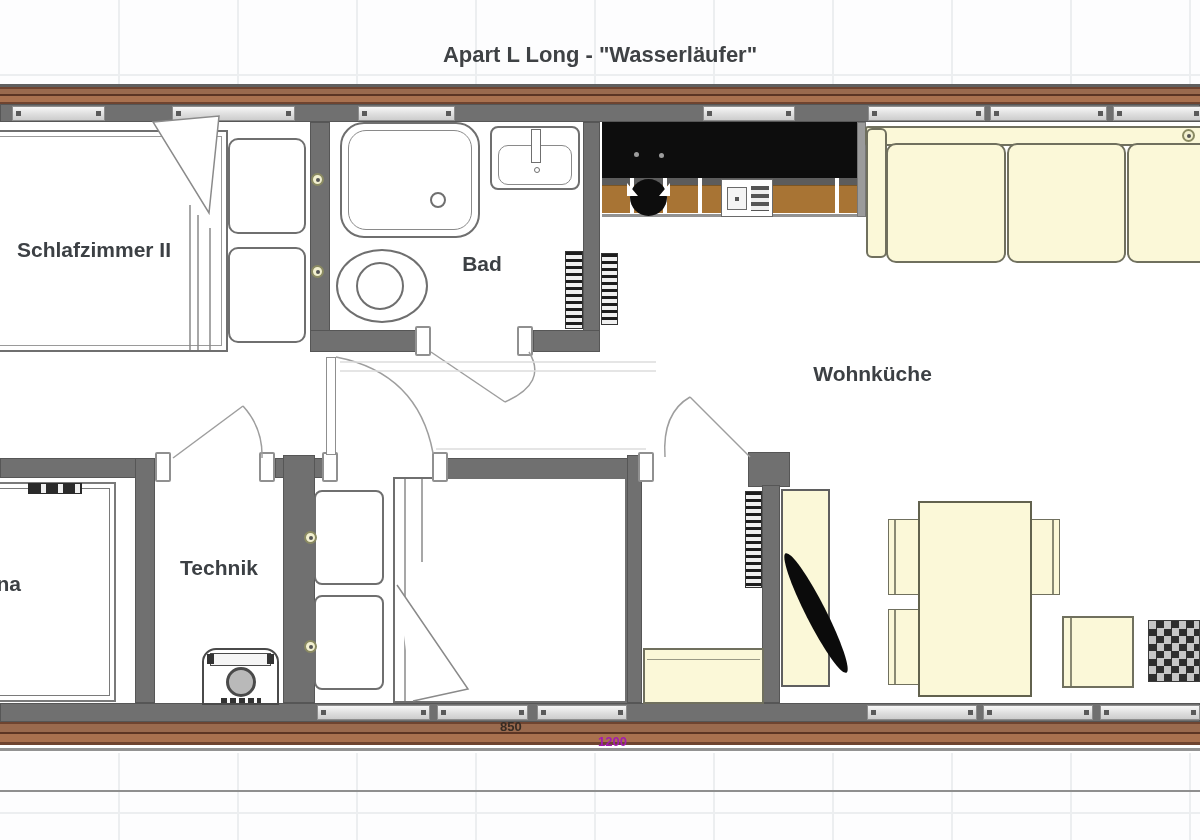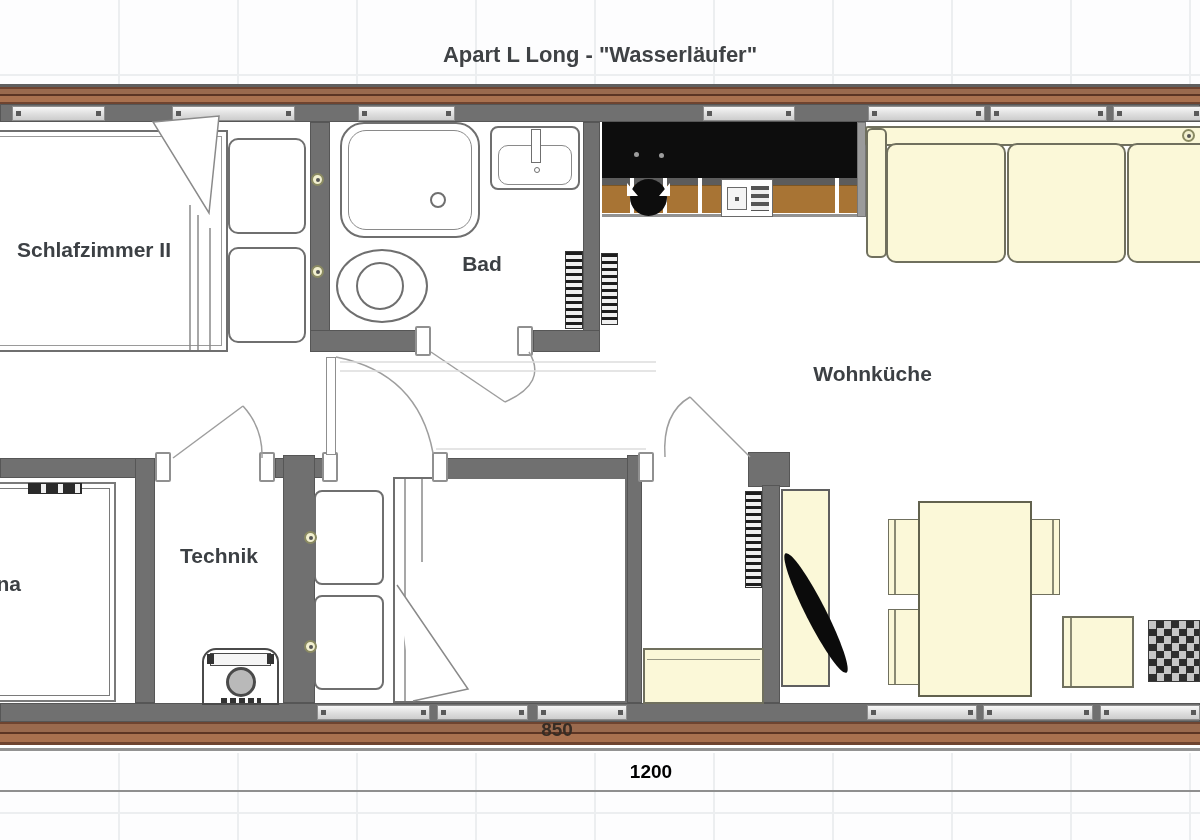--- a/index.html
+++ b/index.html
@@ -15,21 +15,21 @@
   .win{background:linear-gradient(180deg,#f7f7f7,#dedede 55%,#cdcdcd);border:1px solid #8d8d8d;}
   .win::before,.win::after{content:"";position:absolute;top:4px;width:5px;height:5px;background:#5a5a5a;}
   .win::before{left:3px;} .win::after{right:3px;}
   .jamb{background:#fff;border:2px solid #909090;border-radius:2px;}
   .cream{background:var(--furniture,#fbf8d8);border:2px solid #70705e;}
   .pivot{background:#f2f0cf;border:2px solid #8a8a62;border-radius:50%;}
   .pivot::after{content:"";position:absolute;left:50%;top:50%;width:4px;height:4px;margin:-2px 0 0 -2px;background:#555;border-radius:50%;}
   .rad{background:repeating-linear-gradient(180deg,#1d1d1d 0 3.5px,#f0f0f0 3.5px 7px);border:1px solid #333;}
   .white-line{border:1px solid #8f8f8f;background:#fff;}
   .room-label{font-weight:600;font-size:21px;color:var(--label_text,#3c4044);white-space:nowrap;text-align:center;z-index:6;}
-  .dim-label{font-weight:600;font-size:19px;text-align:center;z-index:6;}
+  .dim-label{font-weight:600;font-size:13px;text-align:left;z-index:6;}
   .fix{border:2px solid #6f6f6f;background:#fff;}
   svg.overlay{position:absolute;left:0;top:0;z-index:5;pointer-events:none;}
   .z2{z-index:2;} .z3{z-index:3;} .z4{z-index:4;}
 </style>
 </head>
 <body>
 
 <div id="stage">
 
   <div class="a grid-v" style="left:118px"></div>
@@ -65,21 +65,21 @@
   <div class="a win z3" style="left:437px;top:705px;width:91px;height:15px"></div>
   <div class="a win z3" style="left:537px;top:705px;width:90px;height:15px"></div>
   <div class="a win z3" style="left:867px;top:705px;width:110px;height:15px"></div>
   <div class="a win z3" style="left:983px;top:705px;width:110px;height:15px"></div>
   <div class="a win z3" style="left:1100px;top:705px;width:100px;height:15px"></div>
   <div class="a wood z2" style="left:0;top:722px;width:1200px;height:23px"></div>
   <div class="a z2" style="left:0;top:748px;width:1200px;height:3px;background:#939393"></div>
   <div class="a dim-label" style="left:500px;top:719px;width:114px;color:#372c24">850</div>
 
   <div class="a" style="left:0;top:790px;width:1200px;height:2px;background:#8f8f8f;z-index:2"></div>
-  <div class="a dim-label" style="left:598px;top:761px;width:106px;color:#000000">1200</div>
+  <div class="a dim-label" style="left:598px;top:734px;width:106px;color:#a21caf">1200</div>
 
   <div class="a wall z2" style="left:310px;top:122px;width:20px;height:230px"></div>
   <div class="a wall z2" style="left:583px;top:122px;width:17px;height:230px"></div>
   <div class="a wall z2" style="left:310px;top:330px;width:107px;height:22px"></div>
   <div class="a wall z2" style="left:533px;top:330px;width:67px;height:22px"></div>
 
   <div class="a wall z2" style="left:0;top:458px;width:157px;height:20px"></div>
   <div class="a wall z2" style="left:275px;top:458px;width:63px;height:20px"></div>
   <div class="a wall z2" style="left:434px;top:458px;width:206px;height:20px"></div>
   <div class="a wall z2" style="left:748px;top:452px;width:42px;height:35px"></div>
@@ -168,21 +168,21 @@
 
   <div class="a cream z2" style="left:781px;top:489px;width:49px;height:198px;border-color:#5f5f5f"></div>
   <div class="a z3" style="left:806px;top:546px;width:20px;height:134px;background:#0b0b0b;border-radius:50%;transform:rotate(-27deg)"></div>
 
   <div class="a z2" style="left:-12px;top:482px;width:128px;height:220px;border:2px solid #7a7a7a">
     <div class="a" style="left:4px;top:4px;right:4px;bottom:4px;border:1.5px solid #7a7a7a"></div>
   </div>
   <div class="a z3" style="left:28px;top:483px;width:54px;height:11px;background:repeating-linear-gradient(90deg,#2a2a2a 0 12px,#f0f0f0 12px 17px);border:1px solid #2a2a2a"></div>
   <div class="a room-label" style="left:-42px;top:572px;text-align:left">Sauna</div>
 
-  <div class="a room-label" style="left:155px;top:544px;width:128px">Technik</div>
+  <div class="a room-label" style="left:155px;top:556px;width:128px">Technik</div>
   <div class="a z2" style="left:202px;top:648px;width:77px;height:57px;background:#fff;border:2px solid #4a4a4a;border-radius:14px 14px 0 0">
     <div class="a" style="left:6px;top:3px;width:61px;height:13px;background:#f5f5f5;border:1.5px solid #4a4a4a"></div>
     <div class="a" style="left:3px;top:4px;width:7px;height:10px;background:#333"></div>
     <div class="a" style="right:3px;top:4px;width:7px;height:10px;background:#333"></div>
     <div class="a" style="left:22px;top:17px;width:30px;height:30px;border:3px solid #4a4a4a;background:#b9b9b9;border-radius:50%"></div>
     <div class="a" style="left:17px;top:48px;width:40px;height:5px;background:repeating-linear-gradient(90deg,#333 0 6px,transparent 6px 9px)"></div>
   </div>
 
   <div class="a fix z2" style="left:393px;top:477px;width:234px;height:226px"></div>
   <div class="a fix z3" style="left:314px;top:490px;width:70px;height:95px;border-radius:8px"></div>

